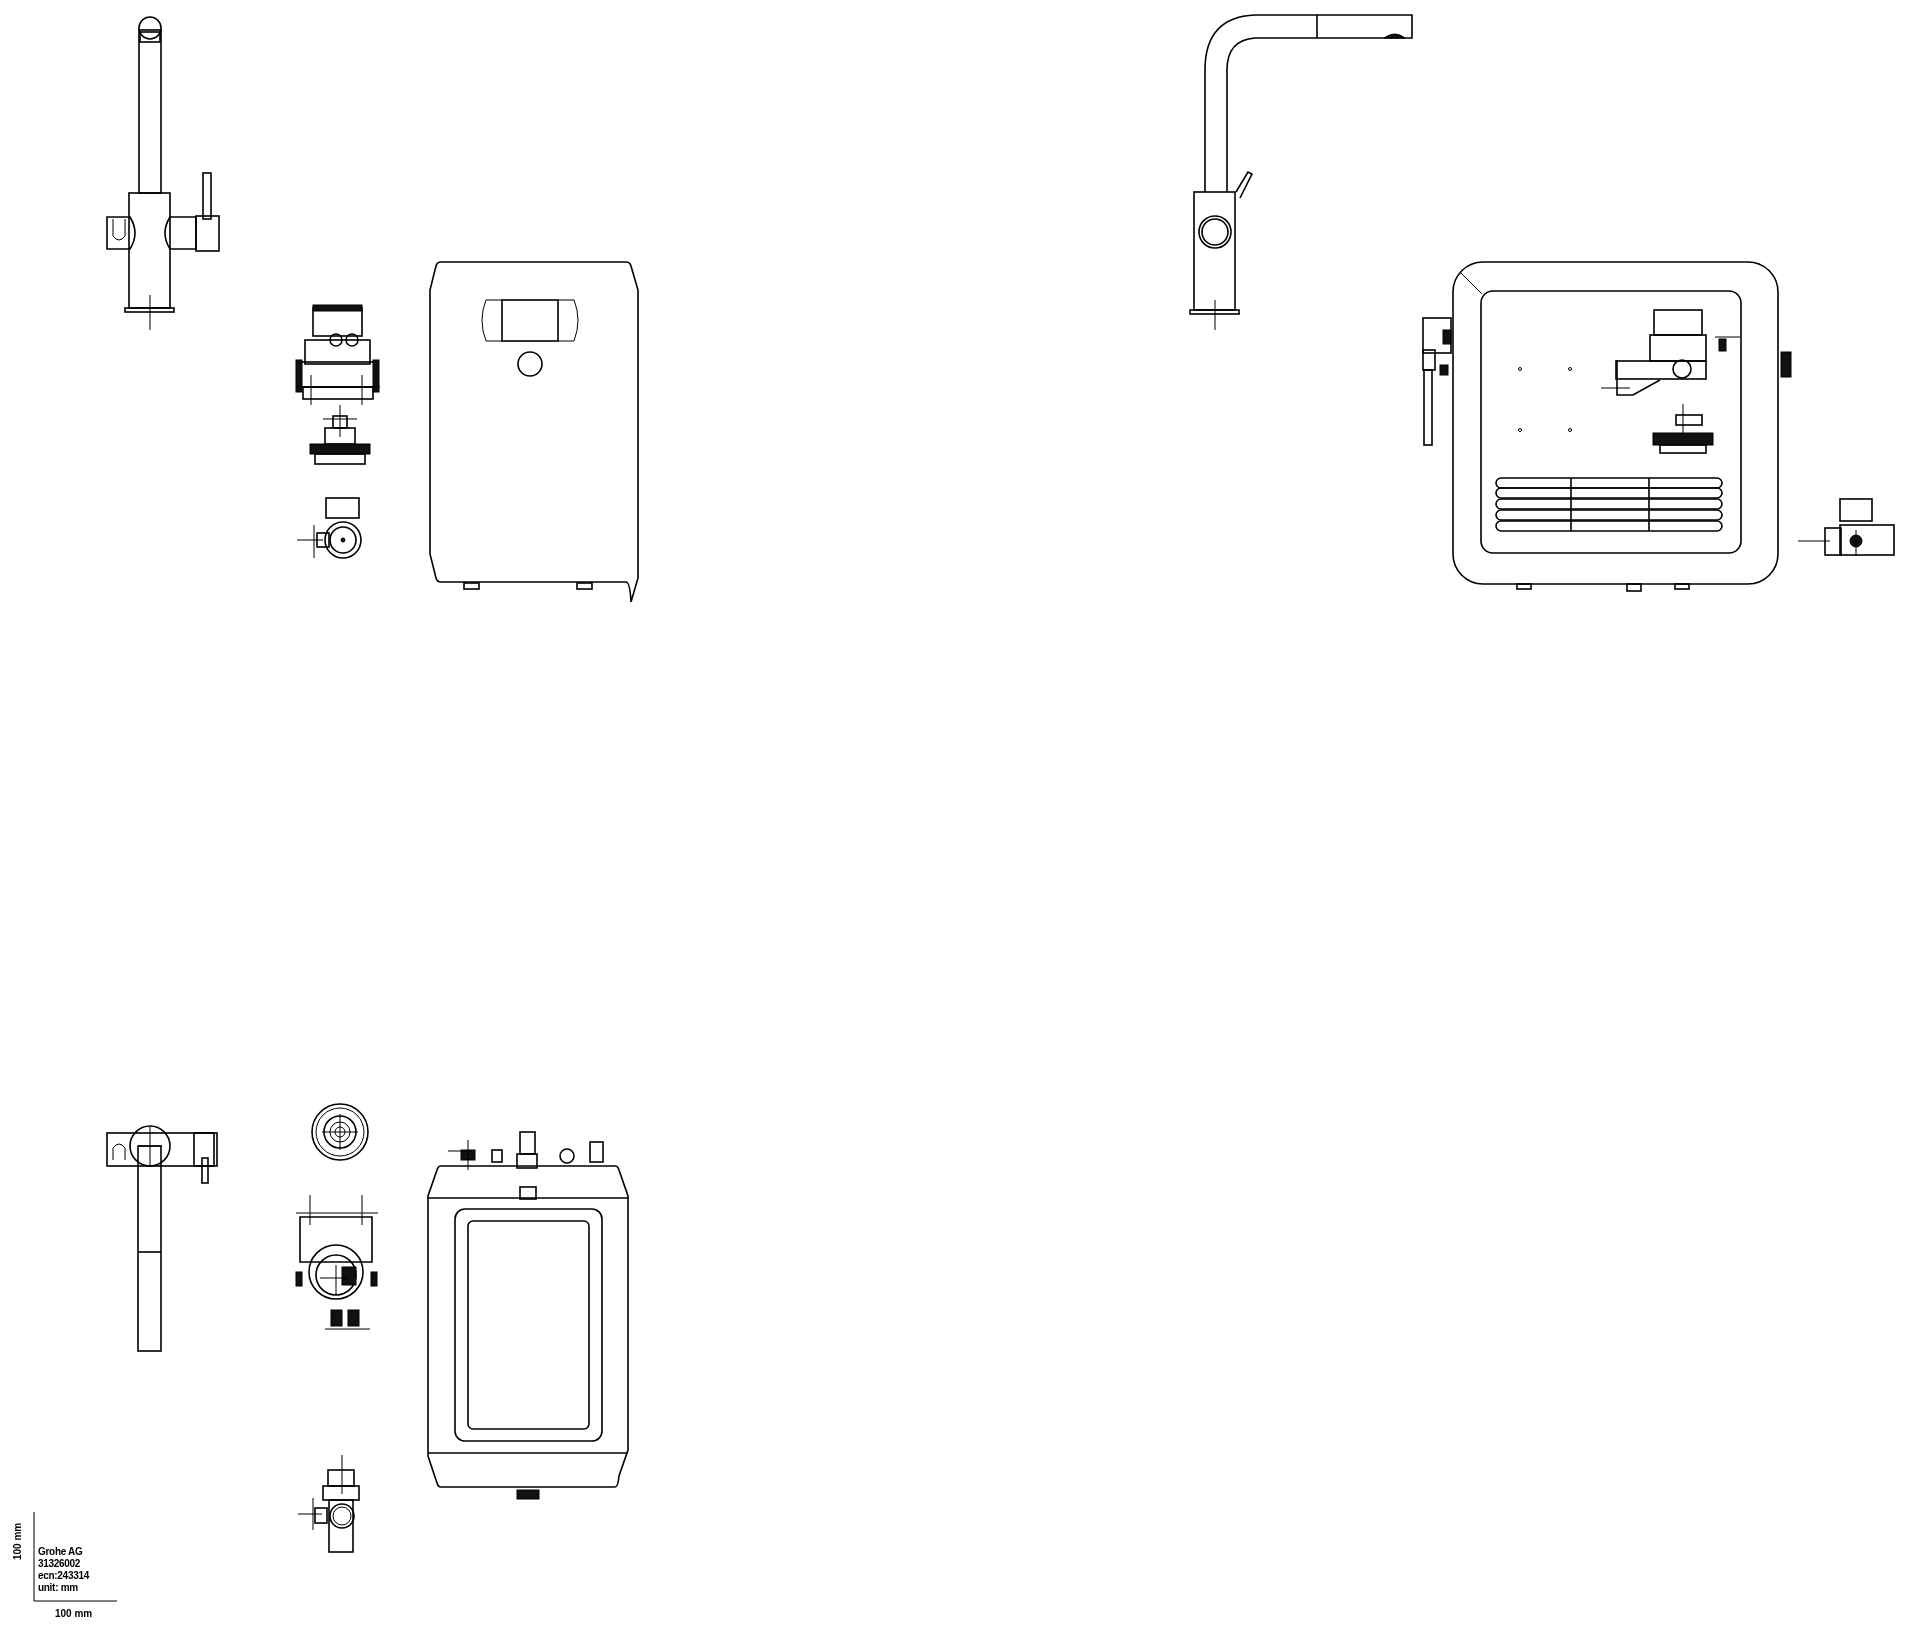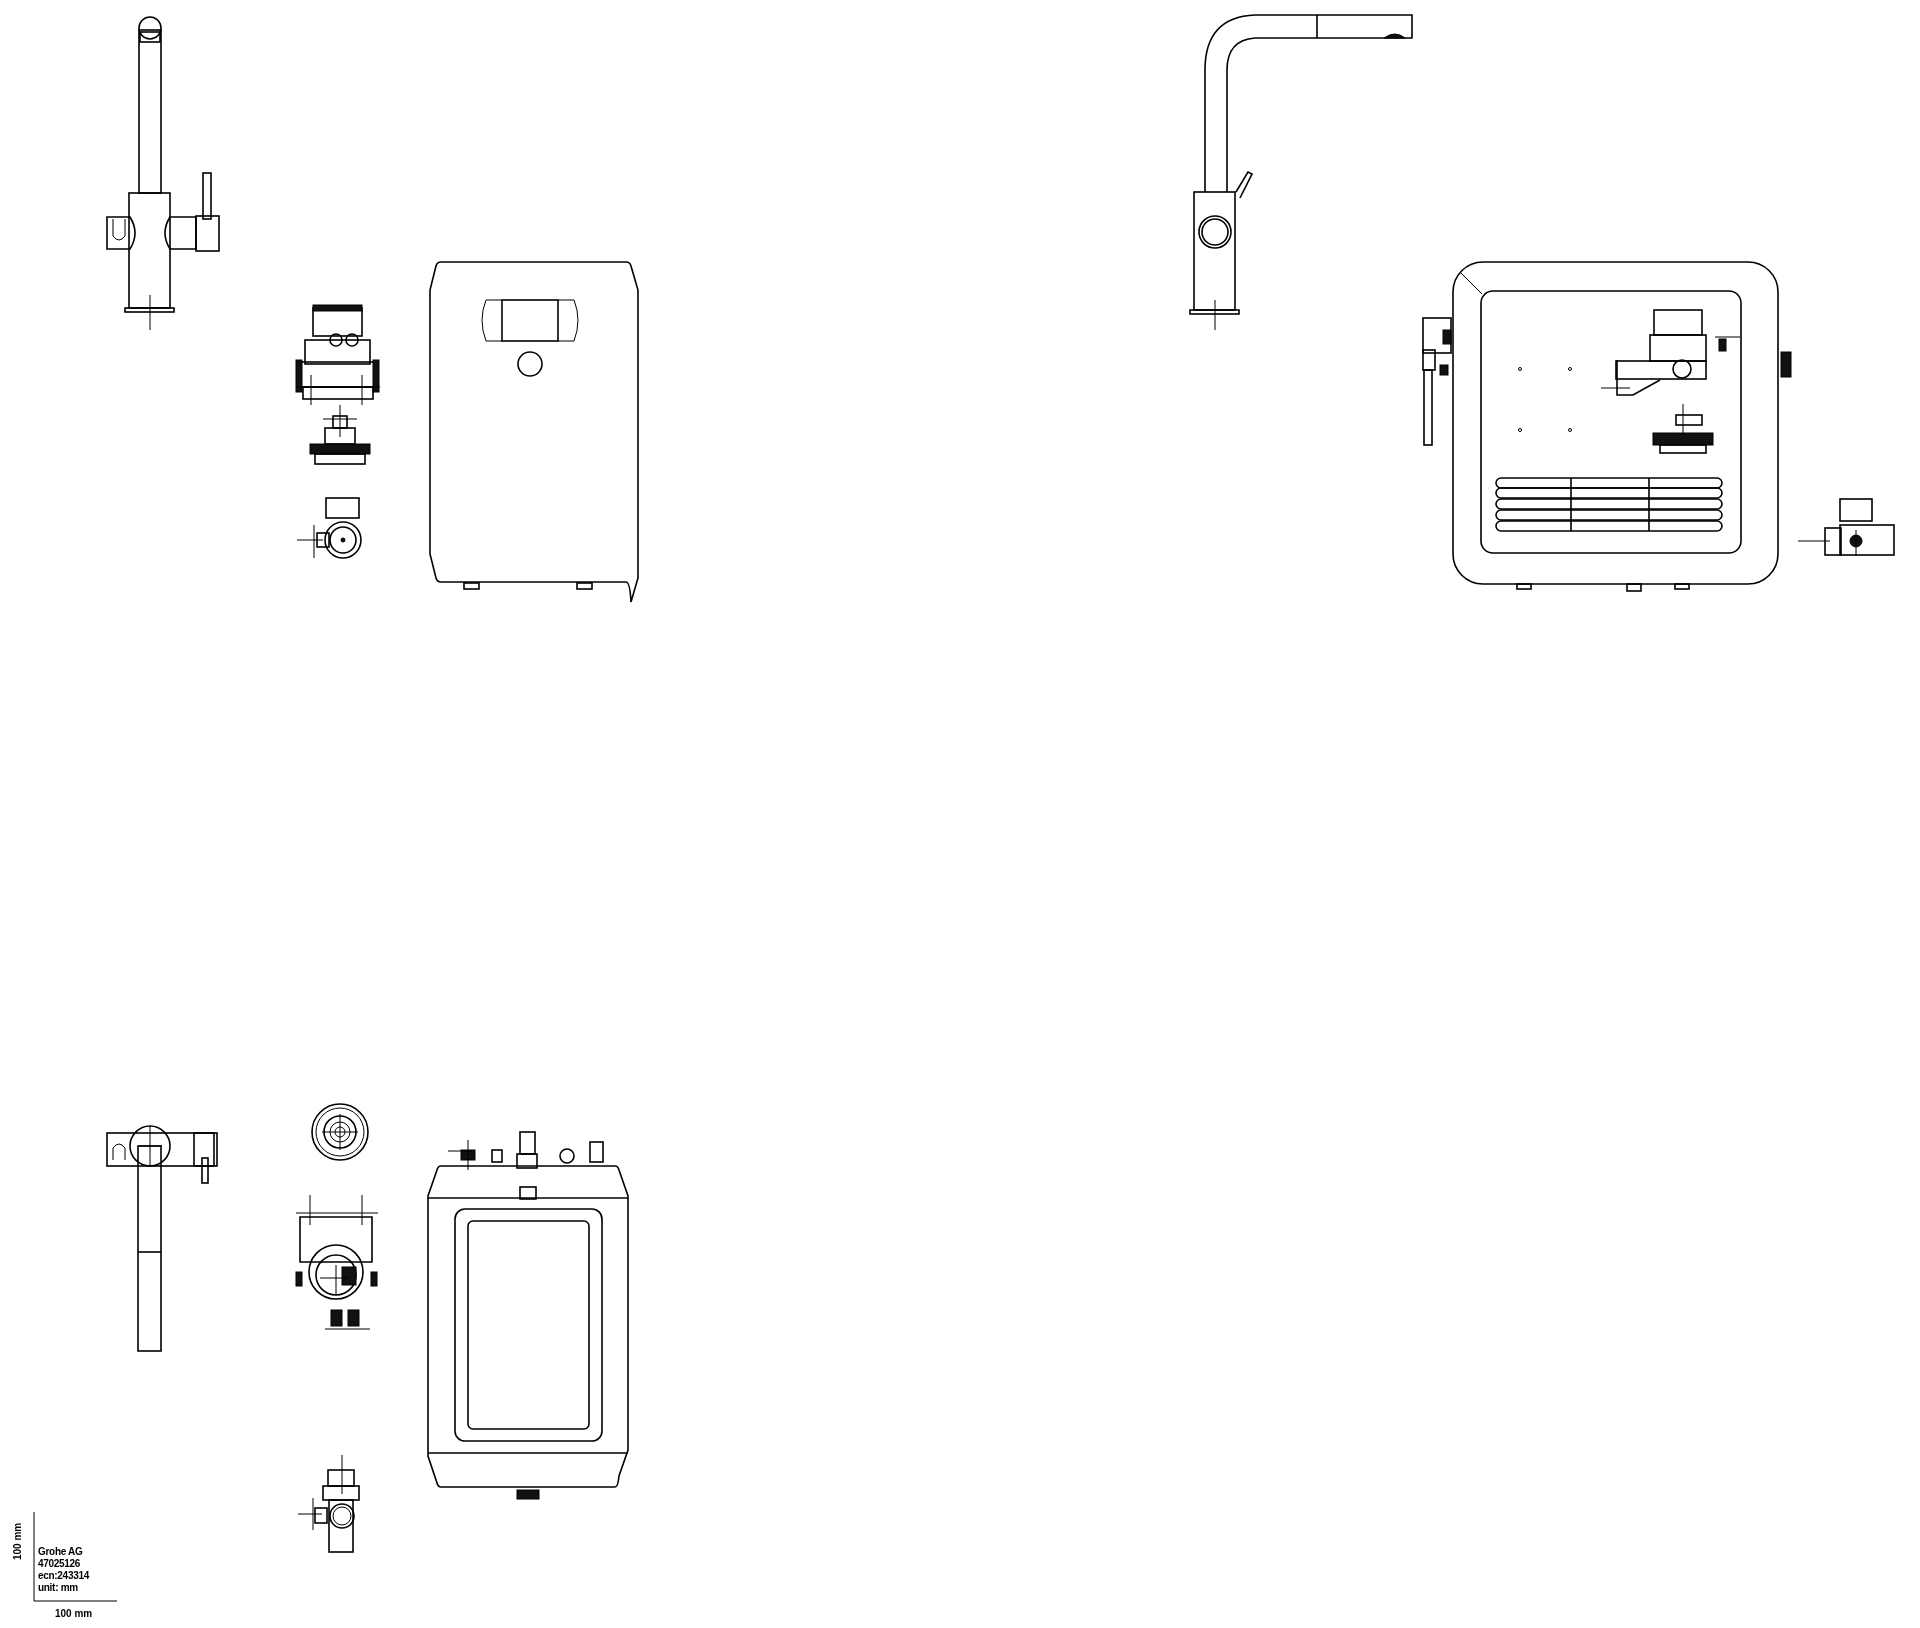--- a/index.html
+++ b/index.html
@@ -205,17 +205,17 @@
 
   <g>
     <line class="thin" x1="34" y1="1512" x2="34" y2="1601"></line>
     <line class="thin" x1="34" y1="1601" x2="117" y2="1601"></line>
   </g>
 </svg>
 
 <div class="scale-y">100 mm</div>
 <div class="titleblock">
   <div>Grohe AG</div>
-  <div>47025126</div>
+  <div>31326002</div>
   <div>ecn:243314</div>
   <div>unit: mm</div>
 </div>
 <div class="scale-x">100 mm</div>
 
 </body></html>

